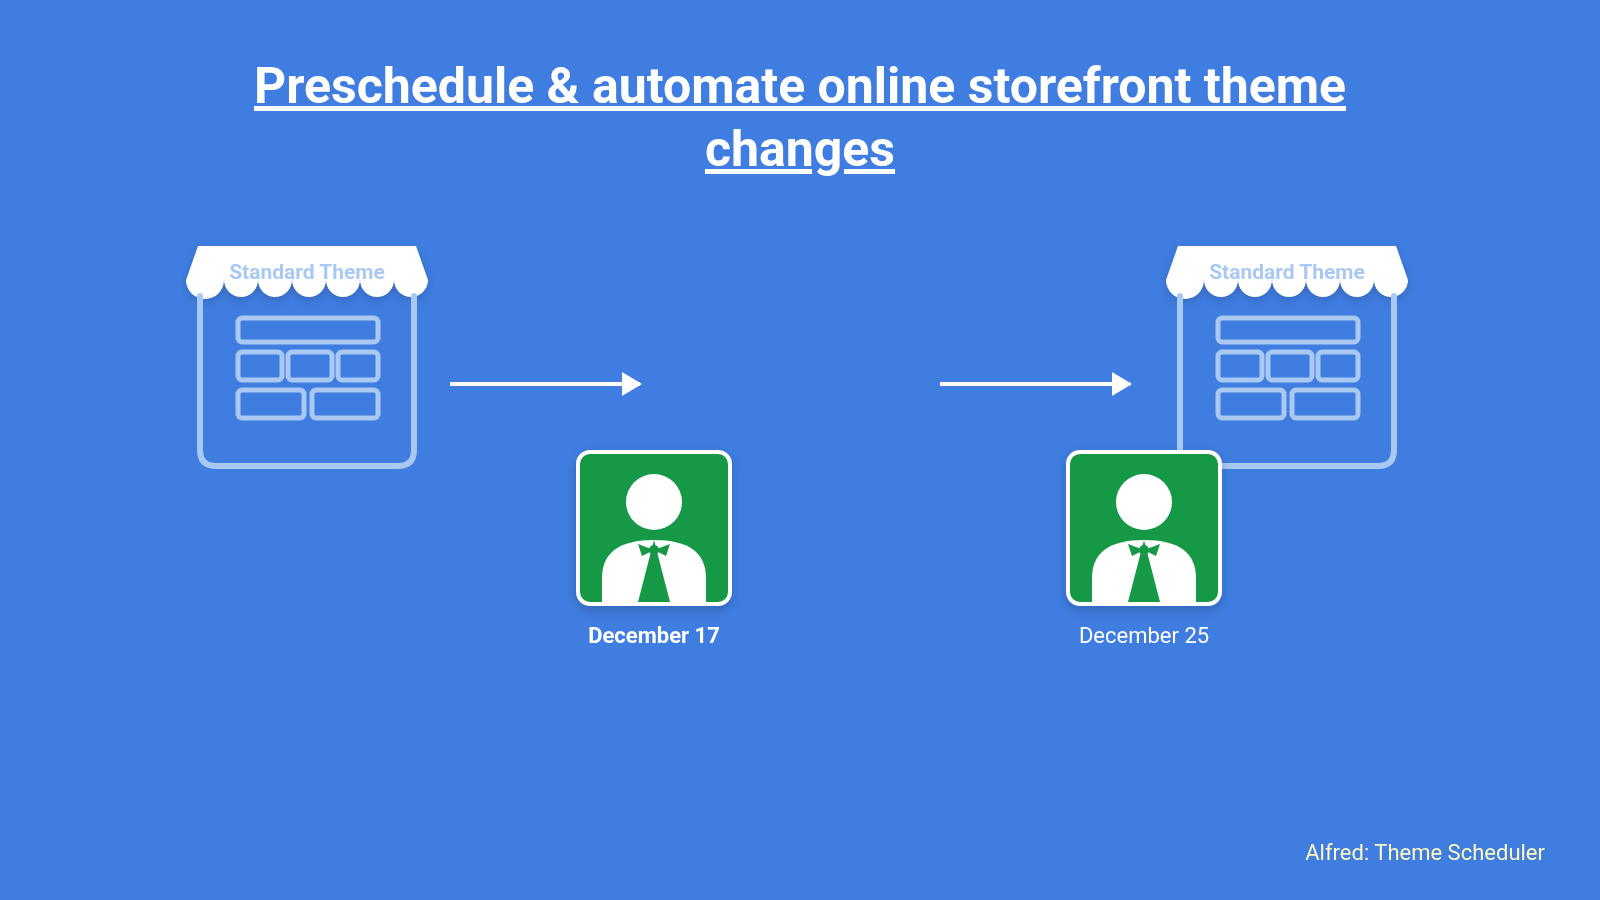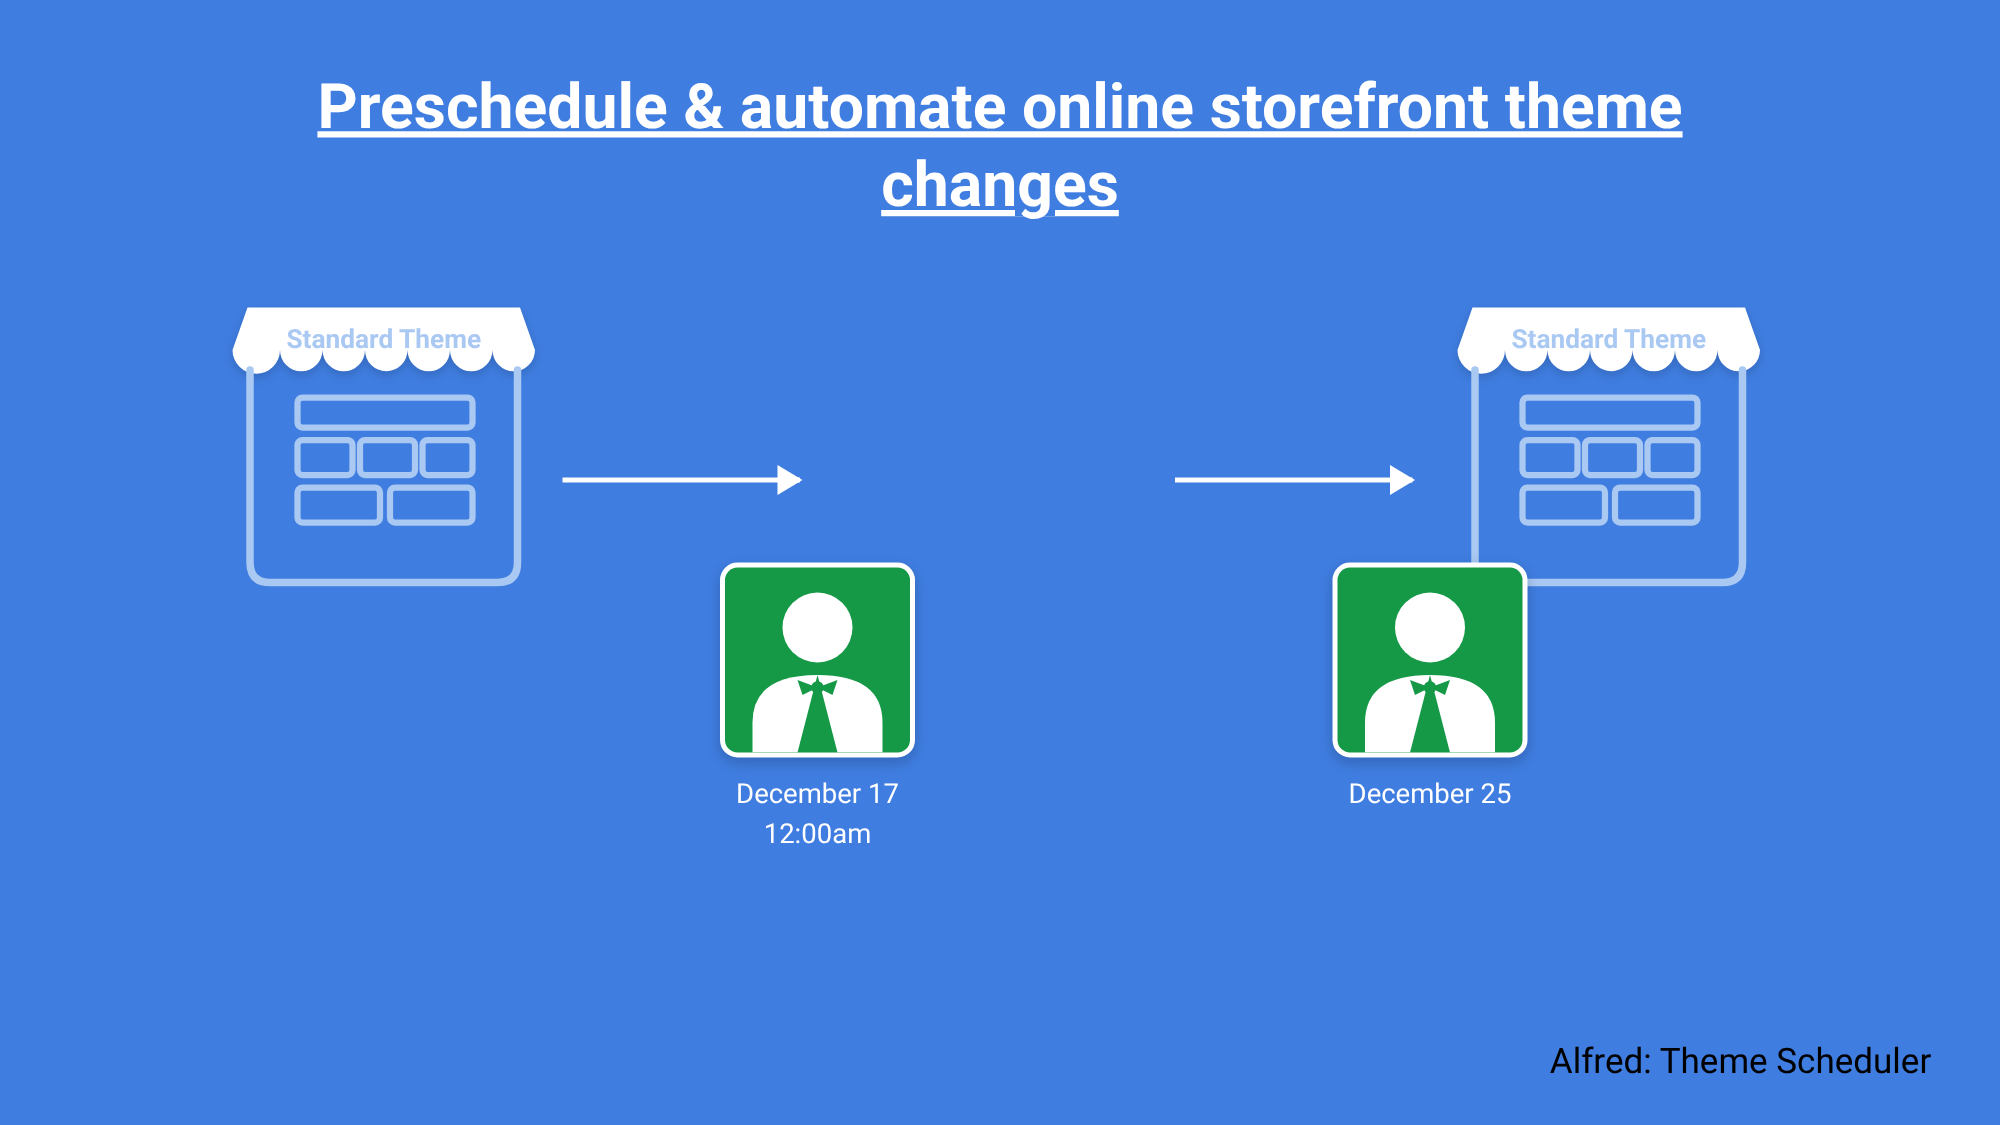--- a/index.html
+++ b/index.html
@@ -76,22 +76,22 @@
     text-align: center;
     color: #fff;
     font-size: 22px;
     line-height: 1.45;
     width: 200px;
   }
   .footer {
     position: absolute;
     right: 55px;
     bottom: 35px;
-    color: #000000;
-    font-size: 28px;
+    color: #fef9c3;
+    font-size: 22px;
     margin-top: 29px;
   }
 </style>
 </head>
 <body>
 
 <div class="heading">Preschedule &amp; automate online storefront theme changes</div>
 
 <div class="stage">
 
@@ -139,23 +139,22 @@
   <div class="butler" style="left:576px; top:210px;">
     <svg width="148" height="148" viewBox="0 0 148 148">
       <circle cx="74" cy="48" r="28" fill="#fff"></circle>
       <path d="M22 148 V124 Q22 86 74 86 Q126 86 126 124 V148 Z" fill="#fff"></path>
       <path d="M74 86 L58 148 H90 Z" fill="#159947"></path>
       <circle cx="74" cy="96" r="5" fill="#159947"></circle>
       <path d="M74 96 L58 90 L62 102 Z" fill="#159947"></path>
       <path d="M74 96 L90 90 L86 102 Z" fill="#159947"></path>
     </svg>
   </div>
-  <div class="schedule" style="left:554px; top:380px;">
+  <div class="schedule" style="left:554px; top:380px;font-weight:bold;">
     <div>December 17</div>
-    <div>12:00am</div>
   </div>
 
   <div class="butler" style="left:1066px; top:210px;">
     <svg width="148" height="148" viewBox="0 0 148 148">
       <circle cx="74" cy="48" r="28" fill="#fff"></circle>
       <path d="M22 148 V124 Q22 86 74 86 Q126 86 126 124 V148 Z" fill="#fff"></path>
       <path d="M74 86 L58 148 H90 Z" fill="#159947"></path>
       <circle cx="74" cy="96" r="5" fill="#159947"></circle>
       <path d="M74 96 L58 90 L62 102 Z" fill="#159947"></path>
       <path d="M74 96 L90 90 L86 102 Z" fill="#159947"></path>

